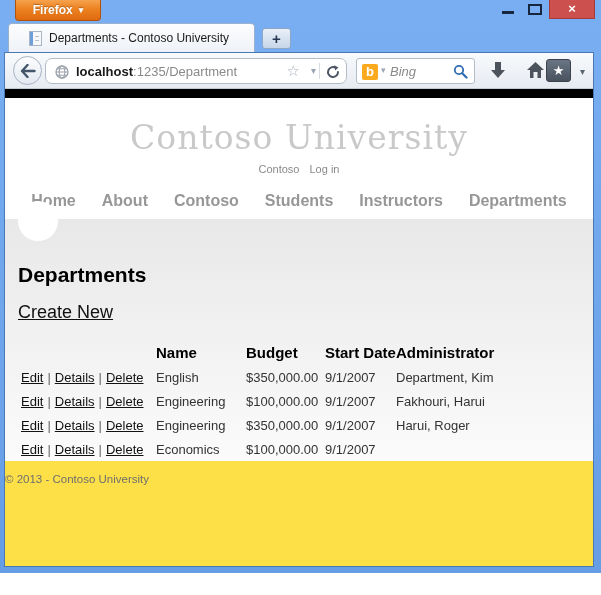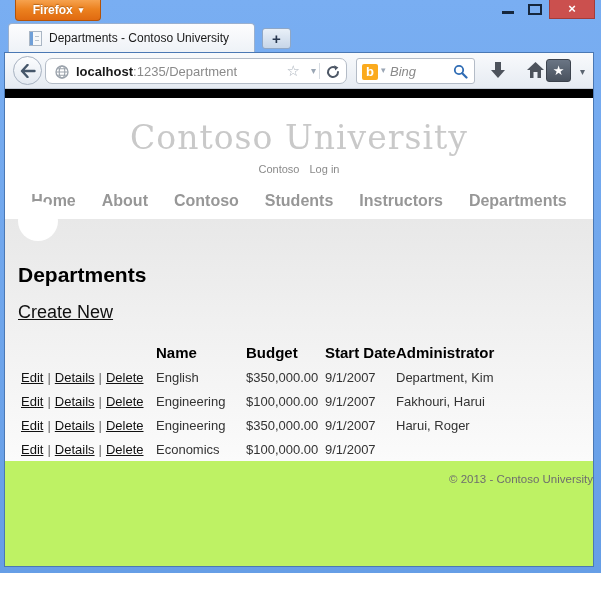--- a/index.html
+++ b/index.html
@@ -115,21 +115,21 @@
     position:absolute; left:13px; top:-18px; width:40px; height:40px;
     border-radius:50%; background:#fff;
   }
   #page-heading { margin:42px 0 0 13px; font-size:21px; line-height:27px; font-weight:bold; color:#000; }
   #create-link { display:inline-block; margin:14px 12px 0 13px; font-size:18px; color:#111; text-decoration:underline; cursor:pointer; }
   #dept-table { margin-top:16px; font-size:13px; color:#333; }
   .trow { display:grid; grid-template-columns:135px 90px 79px 71px auto; padding-left:16px; height:24px; align-items:center; }
   .thead { height:26px; font-size:15px; font-weight:bold; color:#000; }
   .actions a { color:#111; text-decoration:underline; cursor:pointer; }
   .actions .sep { color:#666; margin:0 4px; }
-  #site-footer { flex:0 0 106px; background:#bef264; text-align:right; }
+  #site-footer { flex:0 0 106px; background:#fde047; text-align:left; }
   #footer-text { padding-top:12px; font-size:11.5px; color:#6e6e6e; }
   svg { display:block; }
 </style>
 </head>
 <body>
 
 <div id="window">
 
   <div id="titlebar">
     <div id="firefox-btn"><span>Firefox</span><span class="caret">▾</span></div>

